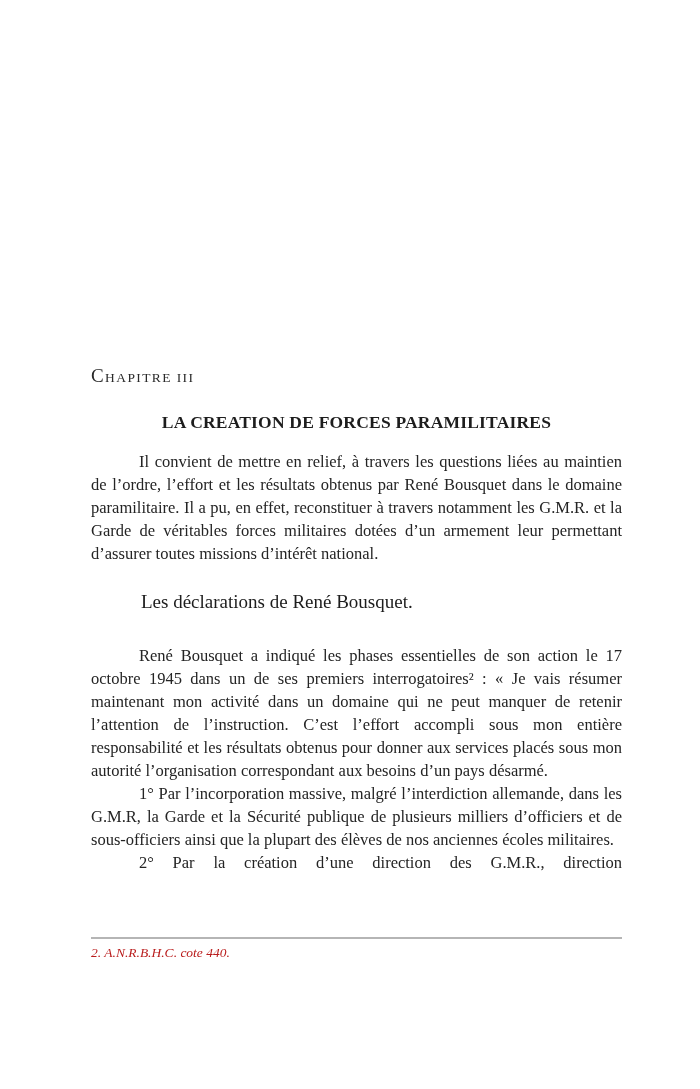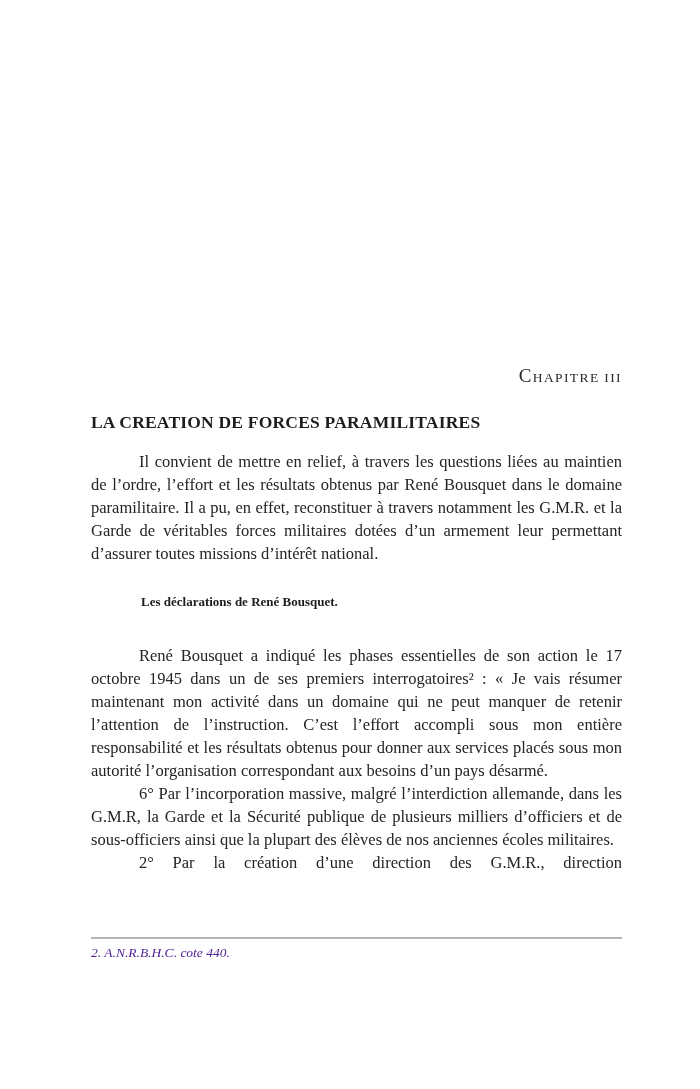--- a/index.html
+++ b/index.html
@@ -17,34 +17,34 @@
     color: #222222;
   }
   .content {
     position: absolute;
     left: 91px;
     top: 0;
     width: 531px;
   }
   .chapter-heading {
     margin-top: 366px;
-    text-align: right;
+    text-align: left;
     font-size: 13.5px;
     line-height: 20px;
     letter-spacing: 1.4px;
     color: #2a2a2a;
     font-weight: 400;
   }
   .chapter-heading::first-letter {
     font-size: 19px;
     letter-spacing: 1.4px;
   }
   .chapter-title {
     margin-top: 23px;
-    text-align: left;
+    text-align: center;
     font-weight: bold;
     font-size: 17.5px;
     line-height: 22px;
     letter-spacing: 0.2px;
     color: #1d1d1d;
   }
   .para {
     margin: 0;
     font-size: 16.5px;
     line-height: 23px;
@@ -53,23 +53,23 @@
     color: #242424;
   }
   .para.first {
     margin-top: 17px;
   }
   .para.second {
     margin-top: 31px;
   }
   .section-heading {
     margin: 25px 0 0 0;
-    font-size: 13px;
+    font-size: 19px;
     line-height: 23px;
-    font-weight: bold;
+    font-weight: normal;
     text-indent: 50px;
     color: #1d1d1d;
   }
   .para.last-line {
     text-align-last: justify;
   }
   .footnote-area {
     position: absolute;
     left: 91px;
     top: 937px;
@@ -77,34 +77,34 @@
   }
   .footnote-rule {
     height: 0;
     border-top: 2px solid #b5b5b5;
   }
   .footnote-text {
     margin-top: 5px;
     font-style: italic;
     font-size: 13.5px;
     line-height: 17px;
-    color: #4c1d95;
+    color: #b91c1c;
   }
 </style>
 </head>
 <body>
 
 <div class="page">
   <div class="content">
     <div class="chapter-heading">CHAPITRE III</div>
     <div class="chapter-title">LA CREATION DE FORCES PARAMILITAIRES</div>
     <p class="para first">Il convient de mettre en relief, à travers les questions liées au maintien de l’ordre, l’effort et les résultats obtenus par René Bousquet dans le domaine paramilitaire. Il a pu, en effet, reconstituer à travers notamment les G.M.R. et la Garde de véritables forces militaires dotées d’un armement leur permettant d’assurer toutes missions d’intérêt national.</p>
     <h3 class="section-heading">Les déclarations de René Bousquet.</h3>
     <p class="para second">René Bousquet a indiqué les phases essentielles de son action le 17 octobre 1945 dans un de ses premiers interrogatoires² : « Je vais résumer maintenant mon activité dans un domaine qui ne peut manquer de retenir l’attention de l’instruction. C’est l’effort accompli sous mon entière responsabilité et les résultats obtenus pour donner aux services placés sous mon autorité l’organisation correspondant aux besoins d’un pays désarmé.</p>
-    <p class="para">6° Par l’incorporation massive, malgré l’interdiction allemande, dans les G.M.R, la Garde et la Sécurité publique de plusieurs milliers d’officiers et de sous-officiers ainsi que la plupart des élèves de nos anciennes écoles militaires.</p>
+    <p class="para">1° Par l’incorporation massive, malgré l’interdiction allemande, dans les G.M.R, la Garde et la Sécurité publique de plusieurs milliers d’officiers et de sous-officiers ainsi que la plupart des élèves de nos anciennes écoles militaires.</p>
     <p class="para last-line">2° Par la création d’une direction des G.M.R., direction</p>
   </div>
 
   <div class="footnote-area">
     <div class="footnote-rule"></div>
     <div class="footnote-text">2. A.N.R.B.H.C. cote 440.</div>
   </div>
 </div>
 
 </body></html>

